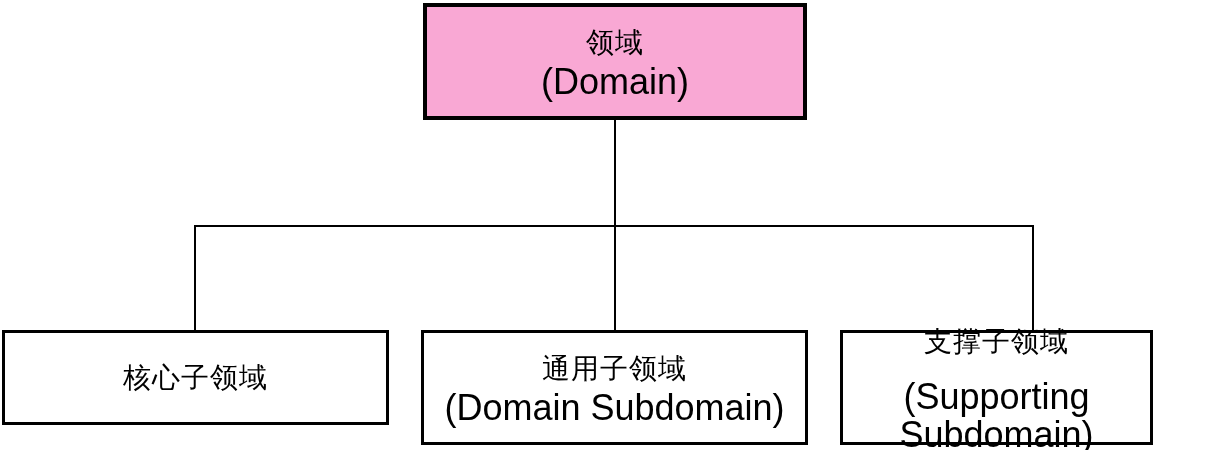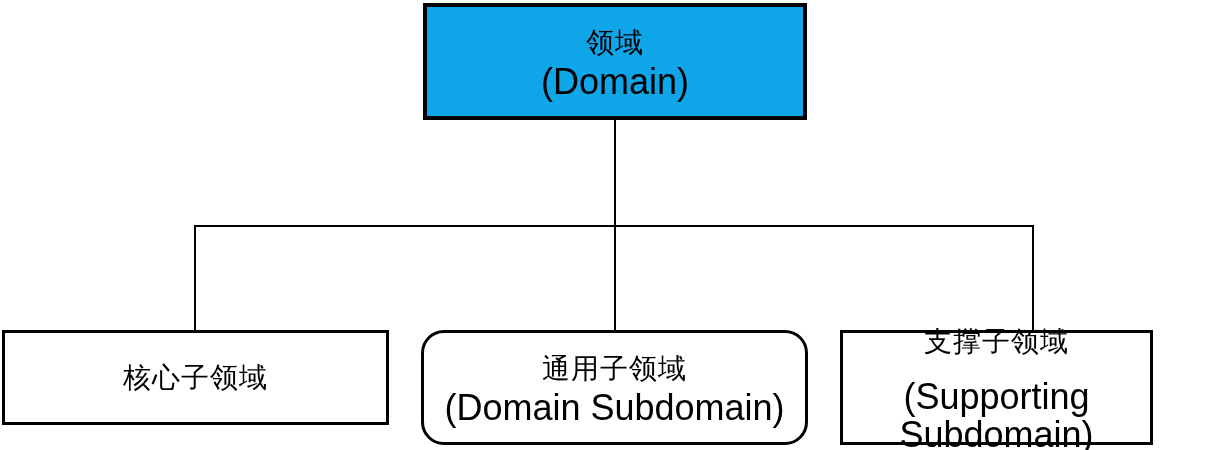--- a/index.html
+++ b/index.html
@@ -22,40 +22,40 @@
     background: #ffffff;
     border: 3px solid #000000;
     display: flex;
     flex-direction: column;
     align-items: center;
     justify-content: center;
     text-align: center;
   }
   .node.root {
     border-width: 4px;
-    background: #0ea5e9;
+    background: #f9a8d4;
     text-align: right;
   }
   .node .zh {
     font-size: 28px;
     line-height: 40px;
     letter-spacing: 1px;
   }
   .node .en {
     font-size: 36px;
     line-height: 38px;
   }
   .line {
     position: absolute;
     background: #000000;
   }
   
   #root-box    { left: 423px; top: 3px;   width: 384px; height: 117px; }
   #child-box-0 { left: 2px;   top: 330px; width: 387px; height: 95px; }
-  #child-box-1 { left: 421px; top: 330px; width: 387px; height: 115px; border-radius: 23px; }
+  #child-box-1 { left: 421px; top: 330px; width: 387px; height: 115px; }
   #child-box-2 { left: 840px; top: 330px; width: 313px; height: 115px; gap: 16px; }
 
   #line-root-drop   { left: 614px; top: 120px; width: 2px;   height: 211px; }
   #line-horizontal  { left: 194px; top: 225px; width: 840px; height: 2px; }
   #line-left-drop   { left: 194px; top: 226px; width: 2px;   height: 104px; }
   #line-right-drop  { left: 1032px; top: 226px; width: 2px;  height: 104px; }
 </style>
 </head>
 <body>
 

